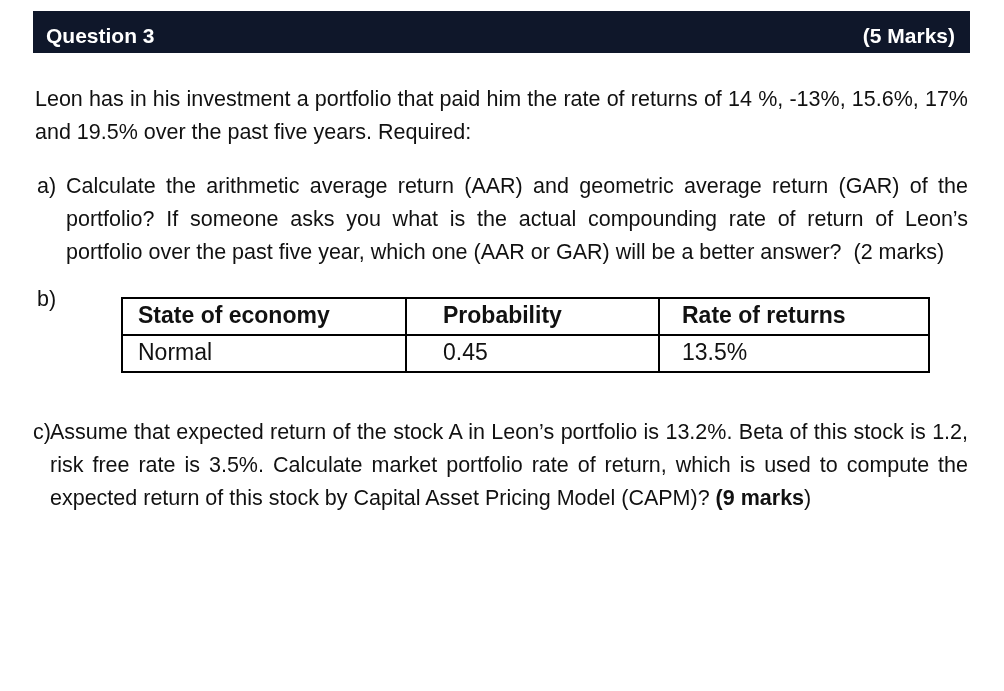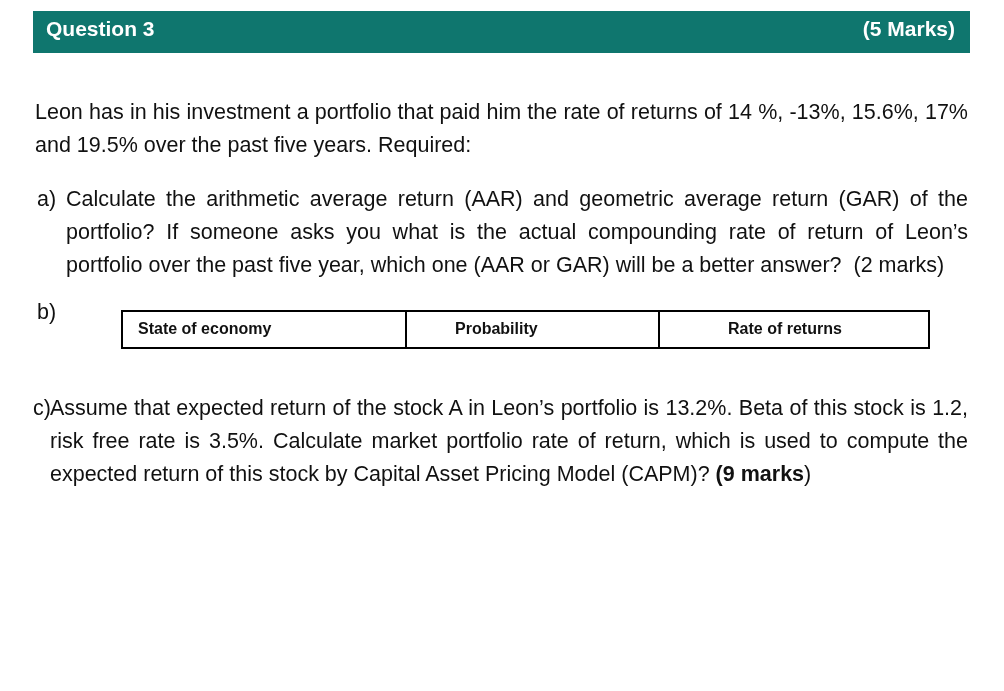--- a/index.html
+++ b/index.html
@@ -22,60 +22,60 @@
     color:#ffffff;
     display:flex;
     justify-content:space-between;
     align-items:center;
     padding:0 15px 7px 13px;
     font-weight:bold;
     font-size:21px;
     line-height:21px;
   }
   .intro {
-    margin-top:43px;
+    margin-top:30px;
     text-align:justify;
   }
   .part {
     position:relative;
     text-align:justify;
   }
   .part-a { margin-top:21px; padding-left:31px; }
   .part-b { margin-top:14px; padding-left:31px; }
   .part-c { margin-top:43px; padding-left:15px; }
   .part-label { position:absolute; left:2px; top:0; }
   .part-c .part-label { left:-2px; }
   .econ-table {
     border-collapse:collapse;
     margin:28px 4px 0 86px;
-    font-size:16px;
+    font-size:23px;
   }
   .econ-table th, .econ-table td {
     border:2px solid #000000;
     vertical-align:middle;
     text-align:left;
     font-weight:normal;
     padding:0 4px 2px 0;
   }
   .econ-table thead th { font-weight:bold; height:28px; }
   .econ-table tbody td { height:30px; }
   .col-state { width:284px; }
   .col-prob  { width:253px; }
   .col-rate  { width:270px; }
   .econ-table .c1 { padding-left:15px; }
-  .econ-table .c2 { padding-left:48px;border-radius:16px; }
-  .econ-table .c3 { padding-left:68px; }
+  .econ-table .c2 { padding-left:36px;border-radius:16px; }
+  .econ-table .c3 { padding-left:22px; }
   .bold-run { font-weight:bold; }
 </style>
 </head>
 <body>
 
 <div class="page">
 
-  <div class="header-bar" style="background: #0f766e; color: rgb(255, 255, 255);">
+  <div class="header-bar" style="background: #0f172a; color: rgb(255, 255, 255); align-items: flex-end;">
     <span>Question 3</span>
     <span>(5 Marks)</span>
   </div>
 
   <p class="intro">Leon has in his investment a portfolio that paid him the rate of returns of 14 %, -13%, 15.6%, 17% and 19.5% over the past five years. Required:</p>
 
   <div class="part part-a">
     <span class="part-label">a)</span>
     <span>Calculate the arithmetic average return (AAR) and geometric average return (GAR) of the portfolio? If someone asks you what is the actual compounding rate of return of Leon’s portfolio over the past five year, which one (AAR or GAR) will be a better answer? &nbsp;(2 marks)</span>
   </div>
@@ -91,20 +91,25 @@
         <col class="col-rate">
     </colgroup>
     <thead>
       <tr>
         <th class="c1">State of economy</th>
         <th class="c2">Probability</th>
         <th class="c3">Rate of returns</th>
       </tr>
     </thead>
     <tbody>
+      <tr>
+        <td class="c1">Normal</td>
+        <td class="c2">0.45</td>
+        <td class="c3">13.5%</td>
+      </tr>
     </tbody>
   </table>
 
   <div class="part part-c">
     <span class="part-label">c)</span><span><span>Assume that expected return of the stock A in Leon’s portfolio is 13.2%. Beta of this stock is 1.2, risk free rate is 3.5%. Calculate market portfolio rate of return, which is used to compute the expected return of this stock by Capital Asset Pricing Model (CAPM)? </span><span class="bold-run">(9 marks</span><span>)</span></span>
   </div>
 
 </div>
 
 </body></html>

